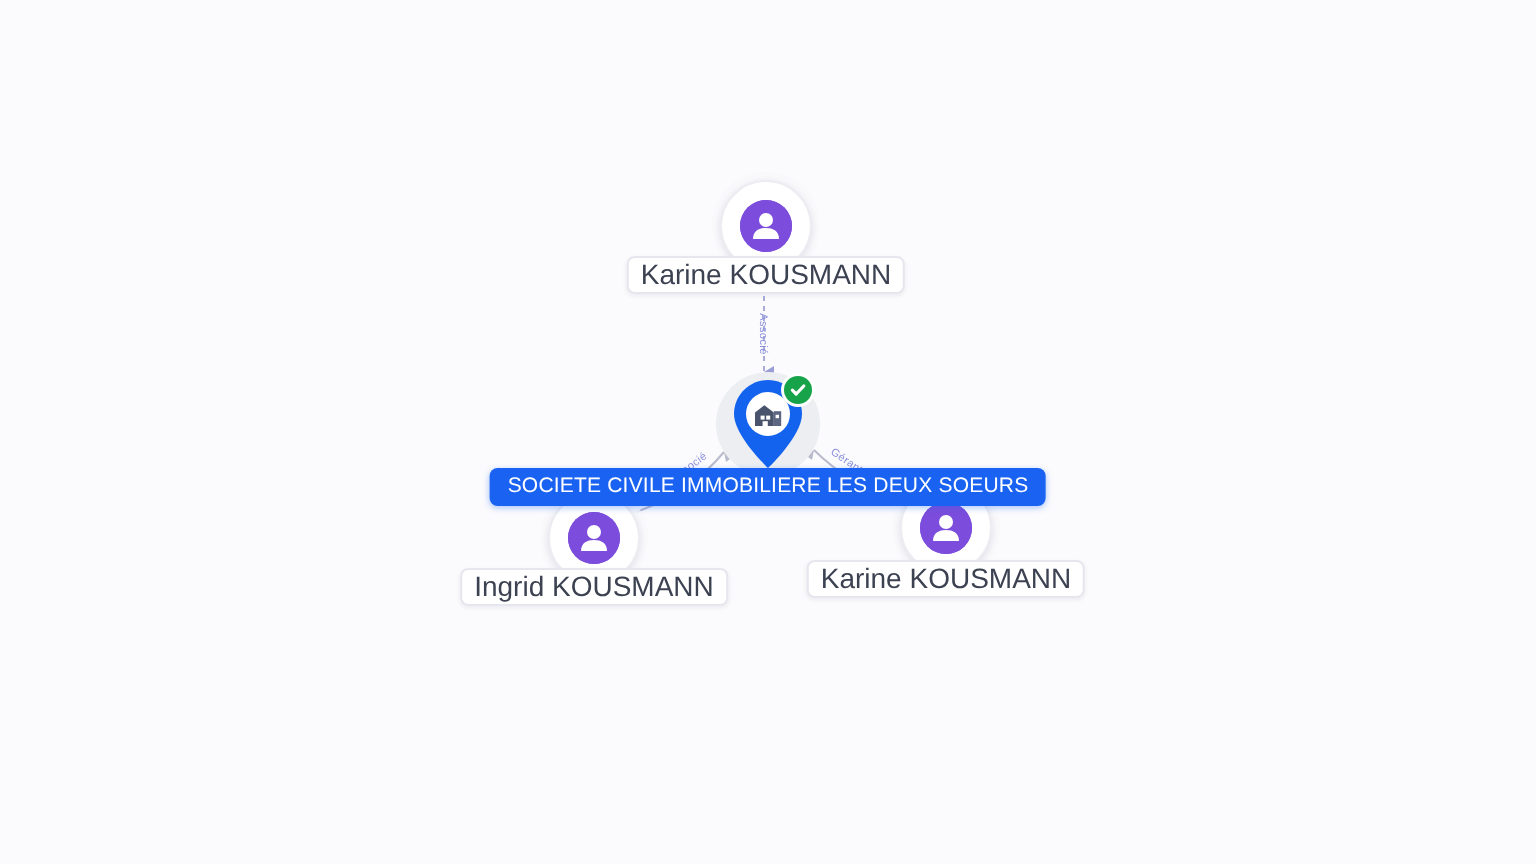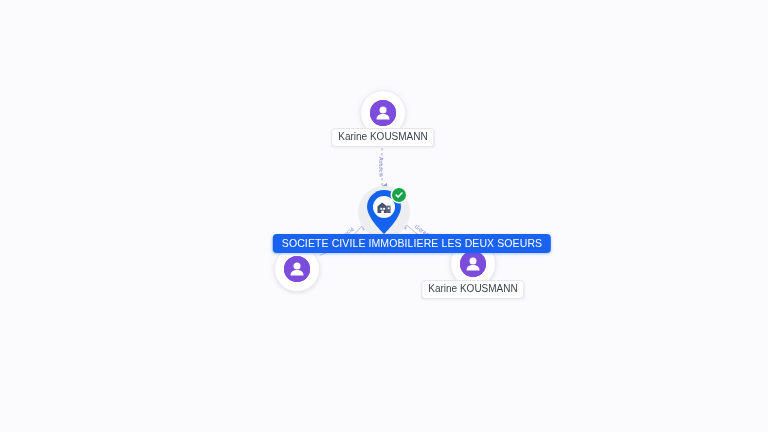--- a/index.html
+++ b/index.html
@@ -90,40 +90,39 @@
   .check-badge svg { display: block; }
 
   
   .person-label {
     position: absolute;
     transform: translate(-50%, 0);
     background: #ffffff;
     border: 1px solid #e6e6ee;
     border-radius: 4px;
     padding: 2px 6px 3px 6px;
-    font-size: 10px;
+    font-size: 14px;
     line-height: 12px;
     color: #3c4252;
     white-space: nowrap;
     box-shadow: 0 1px 2px rgba(40,40,80,0.07);
   }
 
   .company-label {
     position: absolute;
     transform: translate(-50%, 0);
     background: #1a63f2;
     border-radius: 4px;
     padding: 3px 9px 4px 9px;
     font-size: 10.5px;
     line-height: 12px;
     letter-spacing: 0.1px;
     color: #ffffff;
     white-space: nowrap;
     box-shadow: 0 1px 3px rgba(26,99,242,0.35);
-    margin-left: 28px;
   }
 
   
   .edge-label {
     position: absolute;
     font-size: 5.5px;
     line-height: 6px;
     color: #8b8fdc;
     white-space: nowrap;
     transform-origin: 50% 50%;
@@ -183,20 +182,21 @@
     <div class="person-node">
       <span class="avatar-glyph">
         <svg width="26" height="26" viewBox="0 0 26 26">
           <circle cx="13" cy="13" r="13" fill="#7c4ddc"></circle>
           <circle cx="13" cy="10" r="3.5" fill="#ffffff"></circle>
           <path d="M6.5,19.5 C6.5,15.6 9.4,14 13,14 C16.6,14 19.5,15.6 19.5,19.5 Z" fill="#ffffff"></path>
         </svg>
       </span>
     </div>
   </div>
+  <div class="person-label" style="left:297px; top:284px;">Ingrid KOUSMANN</div>
 
   <div class="node" style="left:473px; top:264px;">
     <div class="person-node">
       <span class="avatar-glyph">
         <svg width="26" height="26" viewBox="0 0 26 26">
           <circle cx="13" cy="13" r="13" fill="#7c4ddc"></circle>
           <circle cx="13" cy="10" r="3.5" fill="#ffffff"></circle>
           <path d="M6.5,19.5 C6.5,15.6 9.4,14 13,14 C16.6,14 19.5,15.6 19.5,19.5 Z" fill="#ffffff"></path>
         </svg>
       </span>

